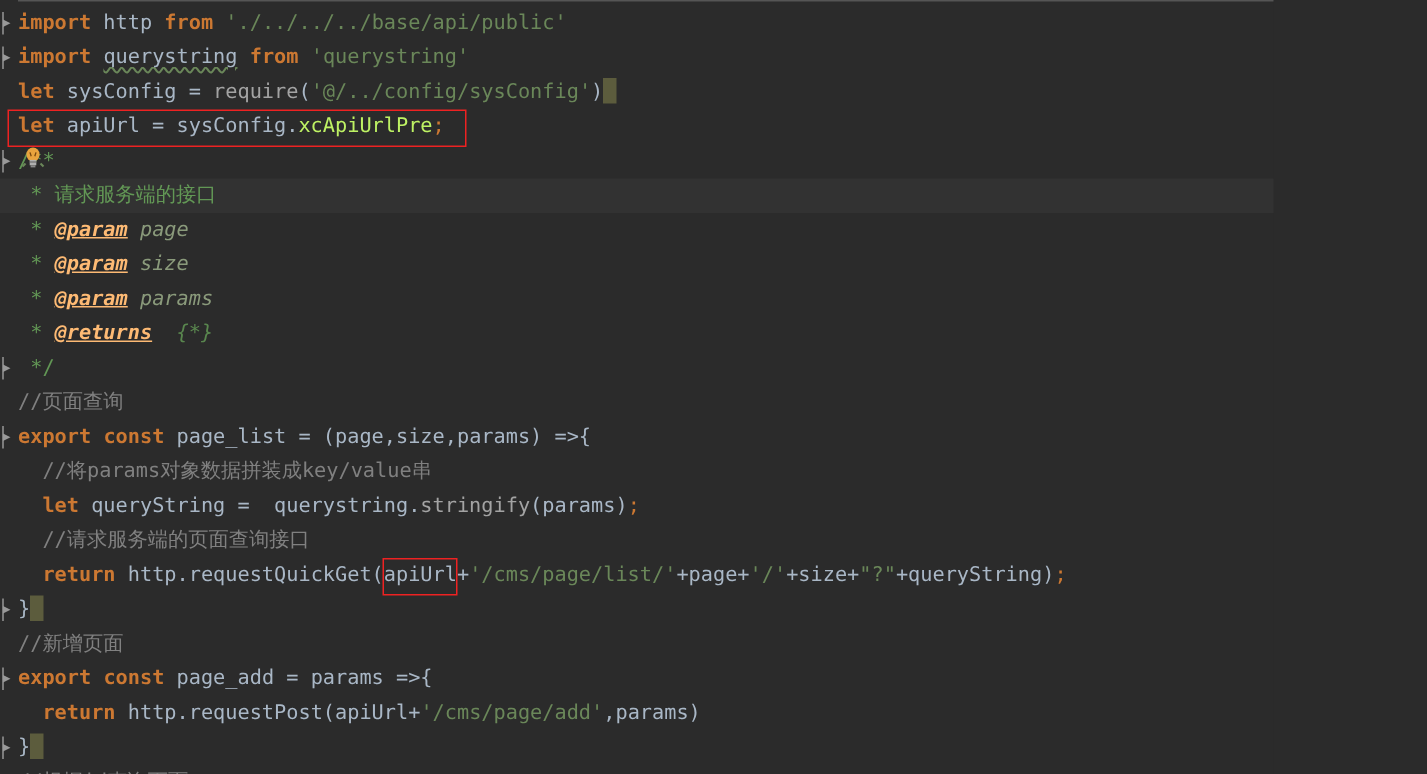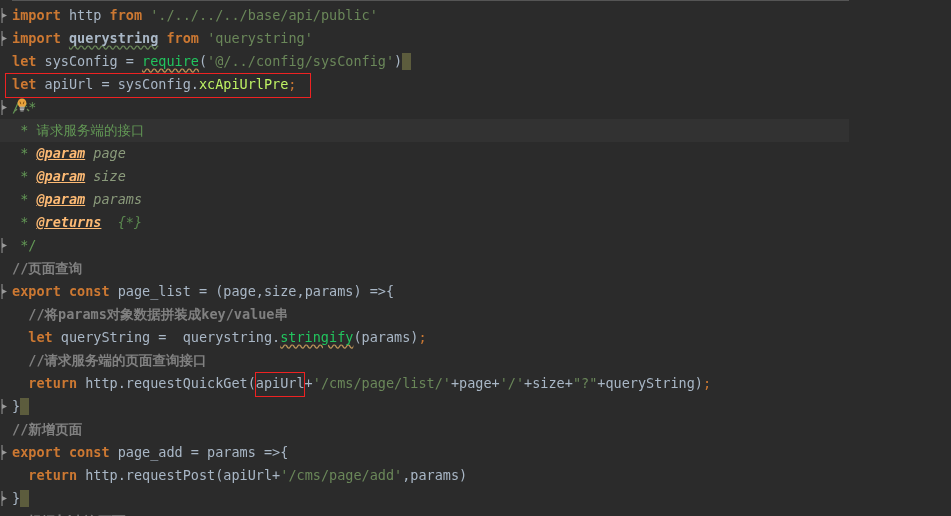--- a/index.html
+++ b/index.html
@@ -44,36 +44,34 @@
     box-sizing:border-box;
   }
 
   
   .kw      {color:#cc7832;font-weight:bold;}
   .plain   {color:#a9b7c6;}
   .str     {color:#6a8759;}
   .punc    {color:#a9b7c6;}
   .semi    {color:#cc7832;}
   .field   {color:#bef264;}
-  .comment {color:#808080;font-weight:bold;}
+  .comment {color:#808080;}
   .doc     {color:#629755;}
   .doctag  {color:#fdba74;font-weight:bold;font-style:italic;text-decoration:underline;}
   .doctype {color:#629755;font-style:italic;opacity:.85;}
   .docit   {color:#8a9a7b;font-style:italic;}
   .ident-warn{
     color:#a9b7c6;
     text-decoration:underline;
     text-decoration-style:wavy;
     text-decoration-color:#6a8759;
     text-underline-offset:2px;
-    font-weight:bold;
   }
   .ident-err{
-    color:#22c55e;
-    text-decoration:underline;
+    color:#a3a3a3;
     text-decoration-style:wavy;
     text-decoration-color:#bc9458;
     text-underline-offset:2px;
   }
 
   
   .caret{
     display:inline-block;
     width:9px;height:17px;
     background:#5c5c3d;

